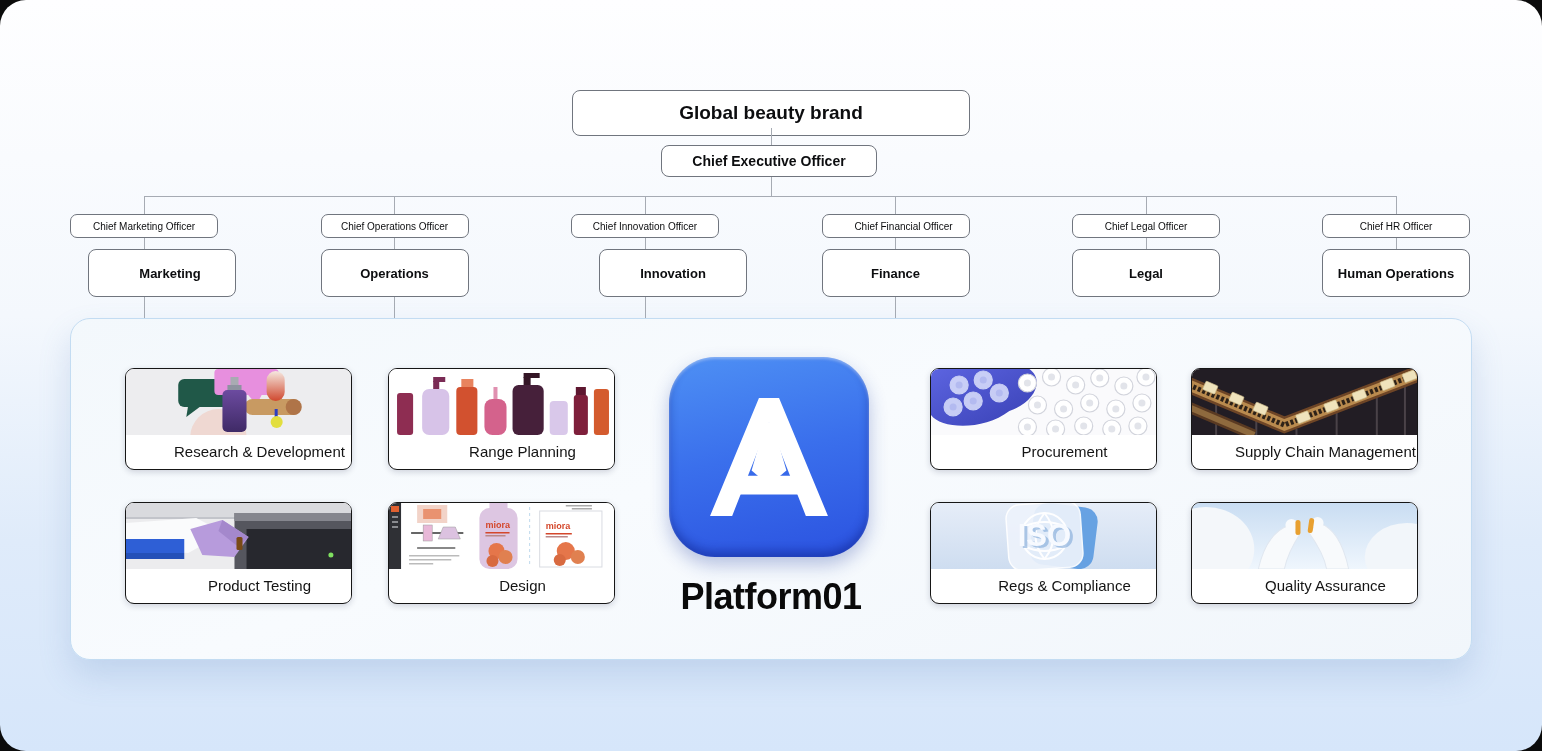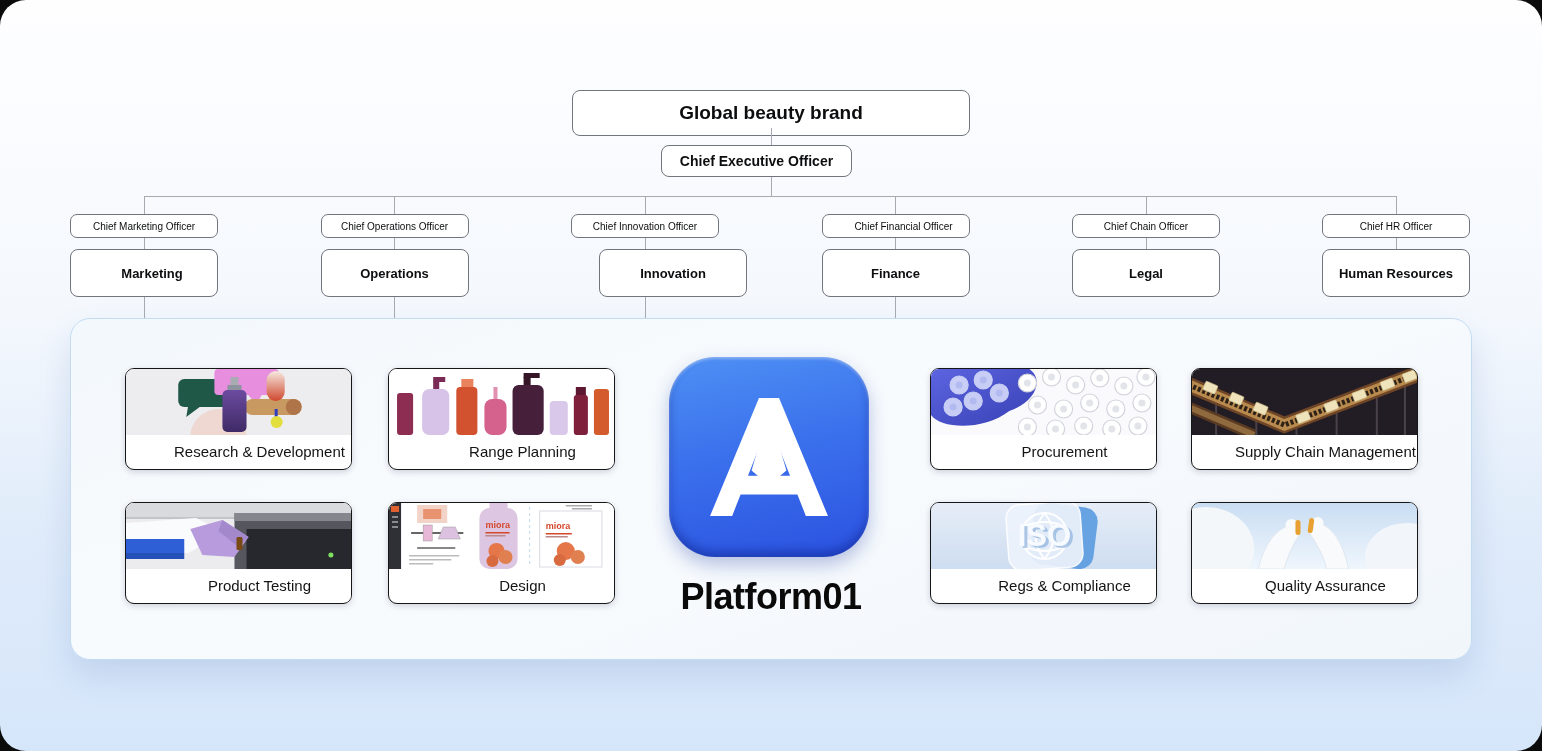--- a/index.html
+++ b/index.html
@@ -5,21 +5,21 @@
   html,body{margin:0;padding:0;background:#0b0b0b;}
   *{box-sizing:border-box;}
   .canvas{
     position:relative;width:1542px;height:751px;overflow:hidden;border-radius:26px;
     background:linear-gradient(180deg,#FEFEFF 0%,#F4F8FD 42%,#DFEBFA 72%,#D6E6FA 100%);
     font-family:"Liberation Sans","DejaVu Sans",sans-serif;color:#0c0d0f;
   }
   .box{position:absolute;background:#fff;border:1px solid #70757e;border-radius:8px;
     display:flex;align-items:center;justify-content:center;text-align:center;}
   .box.root{left:572px;top:90px;width:398px;height:46px;font-size:19px;font-weight:700;}
-  .box.ceo{left:661px;top:145px;width:191px;height:32px;font-size:14px;font-weight:700;}
+  .box.ceo{left:661px;top:145px;width:216px;height:32px;font-size:14px;font-weight:700;}
   .box.officer{top:214px;width:148px;height:24px;font-size:10px;font-weight:500;border-radius:7px;}
   .box.dept{top:249px;width:148px;height:48px;font-size:13px;font-weight:700;}
   .line{position:absolute;background:#a6abb3;}
   .line.v{width:1px;}
   .line.h{height:1px;}
   .panel{position:absolute;left:70px;top:318px;width:1402px;height:342px;border-radius:20px;
     background:linear-gradient(160deg,#F3F8FC 0%,#F8FBFE 45%,#F1F6FB 100%);
     border:1px solid #c3dcf2;box-shadow:0 16px 32px rgba(90,130,190,.20);}
   .card{position:absolute;width:227px;height:102px;background:#fff;border:1.5px solid #161616;
     border-radius:9px;overflow:hidden;box-shadow:0 2px 6px rgba(20,30,60,.18);}
@@ -42,21 +42,21 @@
 
   <div class="box root">Global beauty brand</div>
   <div class="line v" style="left:770.5px;top:128px;height:17px;"></div>
   <div class="box ceo">Chief Executive Officer</div>
   <div class="line v" style="left:770.5px;top:177px;height:19px;"></div>
   <div class="line h" style="left:144px;top:195.5px;width:1252px;"></div>
 
   <div class="line v" style="left:143.5px;top:196px;height:18px;"></div>
   <div class="box officer" style="left:70px;">Chief Marketing Officer</div>
   <div class="line v" style="left:143.5px;top:238px;height:11px;"></div>
-  <div class="box dept" style="left:70px;padding-left:16px;">Marketing</div>
+  <div class="box dept" style="left:88px;padding-left:16px;">Marketing</div>
   <div class="line v" style="left:143.5px;top:297px;height:21px;"></div>
 
   <div class="line v" style="left:394px;top:196px;height:18px;"></div>
   <div class="box officer" style="left:320.5px;">Chief Operations Officer</div>
   <div class="line v" style="left:394px;top:238px;height:11px;"></div>
   <div class="box dept" style="left:320.5px;">Operations</div>
   <div class="line v" style="left:394px;top:297px;height:21px;"></div>
 
   <div class="line v" style="left:644.5px;top:196px;height:18px;"></div>
   <div class="box officer" style="left:571px;">Chief Innovation Officer</div>
@@ -64,28 +64,28 @@
   <div class="box dept" style="left:571px;margin-left:28px;">Innovation</div>
   <div class="line v" style="left:644.5px;top:297px;height:21px;"></div>
 
   <div class="line v" style="left:895px;top:196px;height:18px;"></div>
   <div class="box officer" style="left:821.5px;padding-left:16px;">Chief Financial Officer</div>
   <div class="line v" style="left:895px;top:238px;height:11px;"></div>
   <div class="box dept" style="left:821.5px;">Finance</div>
   <div class="line v" style="left:895px;top:297px;height:21px;"></div>
 
   <div class="line v" style="left:1145.5px;top:196px;height:18px;"></div>
-  <div class="box officer" style="left:1072px;">Chief Chain Officer</div>
+  <div class="box officer" style="left:1072px;">Chief Legal Officer</div>
   <div class="line v" style="left:1145.5px;top:238px;height:11px;"></div>
   <div class="box dept" style="left:1072px;">Legal</div>
 
   <div class="line v" style="left:1395.5px;top:196px;height:18px;"></div>
   <div class="box officer" style="left:1322px;">Chief HR Officer</div>
   <div class="line v" style="left:1395.5px;top:238px;height:11px;"></div>
-  <div class="box dept" style="left:1322px;">Human Resources</div>
+  <div class="box dept" style="left:1322px;">Human Operations</div>
 
   <div class="panel"></div>
 
   <div class="card" style="left:125px;top:368px;">
     <div class="card-img">
       <svg viewBox="0 0 224 66" preserveAspectRatio="none">
         <rect x="0" y="0" width="224" height="66" fill="#EDEDEF"></rect>
         <circle cx="92" cy="68" r="28" fill="#EFD8D2"></circle>
         <rect x="52" y="10" width="54" height="28" rx="6" fill="#205848"></rect>
         <polygon points="62,36 76,36 60,48" fill="#205848"></polygon>

